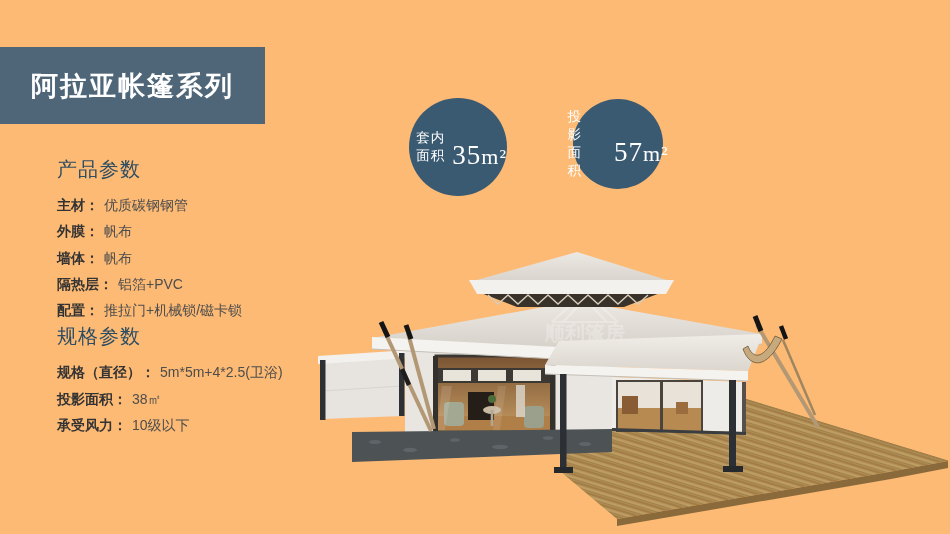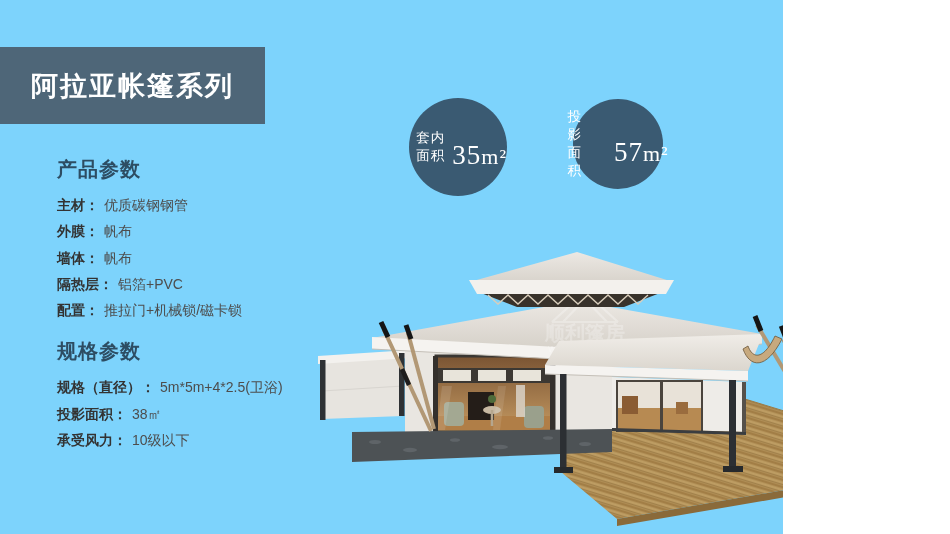--- a/index.html
+++ b/index.html
@@ -1,27 +1,27 @@
 <!DOCTYPE html>
 <html><head>
 <meta charset="utf-8">
 <style>
   html,body{margin:0;padding:0;}
   body{font-family:"Liberation Sans","DejaVu Sans",sans-serif;}
-  .page{position:relative;width:783px;height:534px;background:#7dd3fc;overflow:hidden;}
+  .page{position:relative;width:950px;height:534px;background:#fdba74;overflow:hidden;}
 
   
   .banner{position:absolute;left:0;top:47px;width:265px;height:77px;background:#4e6678;
           display:flex;align-items:center;}
   .banner-title{color:#ffffff;font-size:27px;font-weight:bold;letter-spacing:2px;padding-left:31px;}
 
   
   .left-col{position:absolute;left:57px;top:156px;width:340px;}
-  .sec-heading{font-size:20px;font-weight:bold;color:#2d4d63;margin:0 0 9px 0;letter-spacing:1px;}
-  .sec-heading.second{margin-top:15px;}
+  .sec-heading{font-size:20px;font-weight:normal;color:#2d4d63;margin:0 0 9px 0;letter-spacing:1px;}
+  .sec-heading.second{}
   .spec-row{font-size:14px;line-height:26.3px;white-space:nowrap;}
   .spec-label{font-weight:bold;color:#333333;}
   .spec-value{color:#4d4d4d;margin-left:5px;}
 
   
   .badge{position:absolute;border-radius:50%;background:#3a5a72;color:#ffffff;
          display:flex;flex-direction:row;align-items:center;justify-content:center;text-align:center;font-family:Liberation Serif, serif;}
   .badge-1{left:409px;top:98px;width:98px;height:98px;}
   .badge-2{left:573px;top:99px;width:90px;height:90px;gap:32px;}
   .badge-3{left:735px;top:101px;width:84px;height:84px;}

